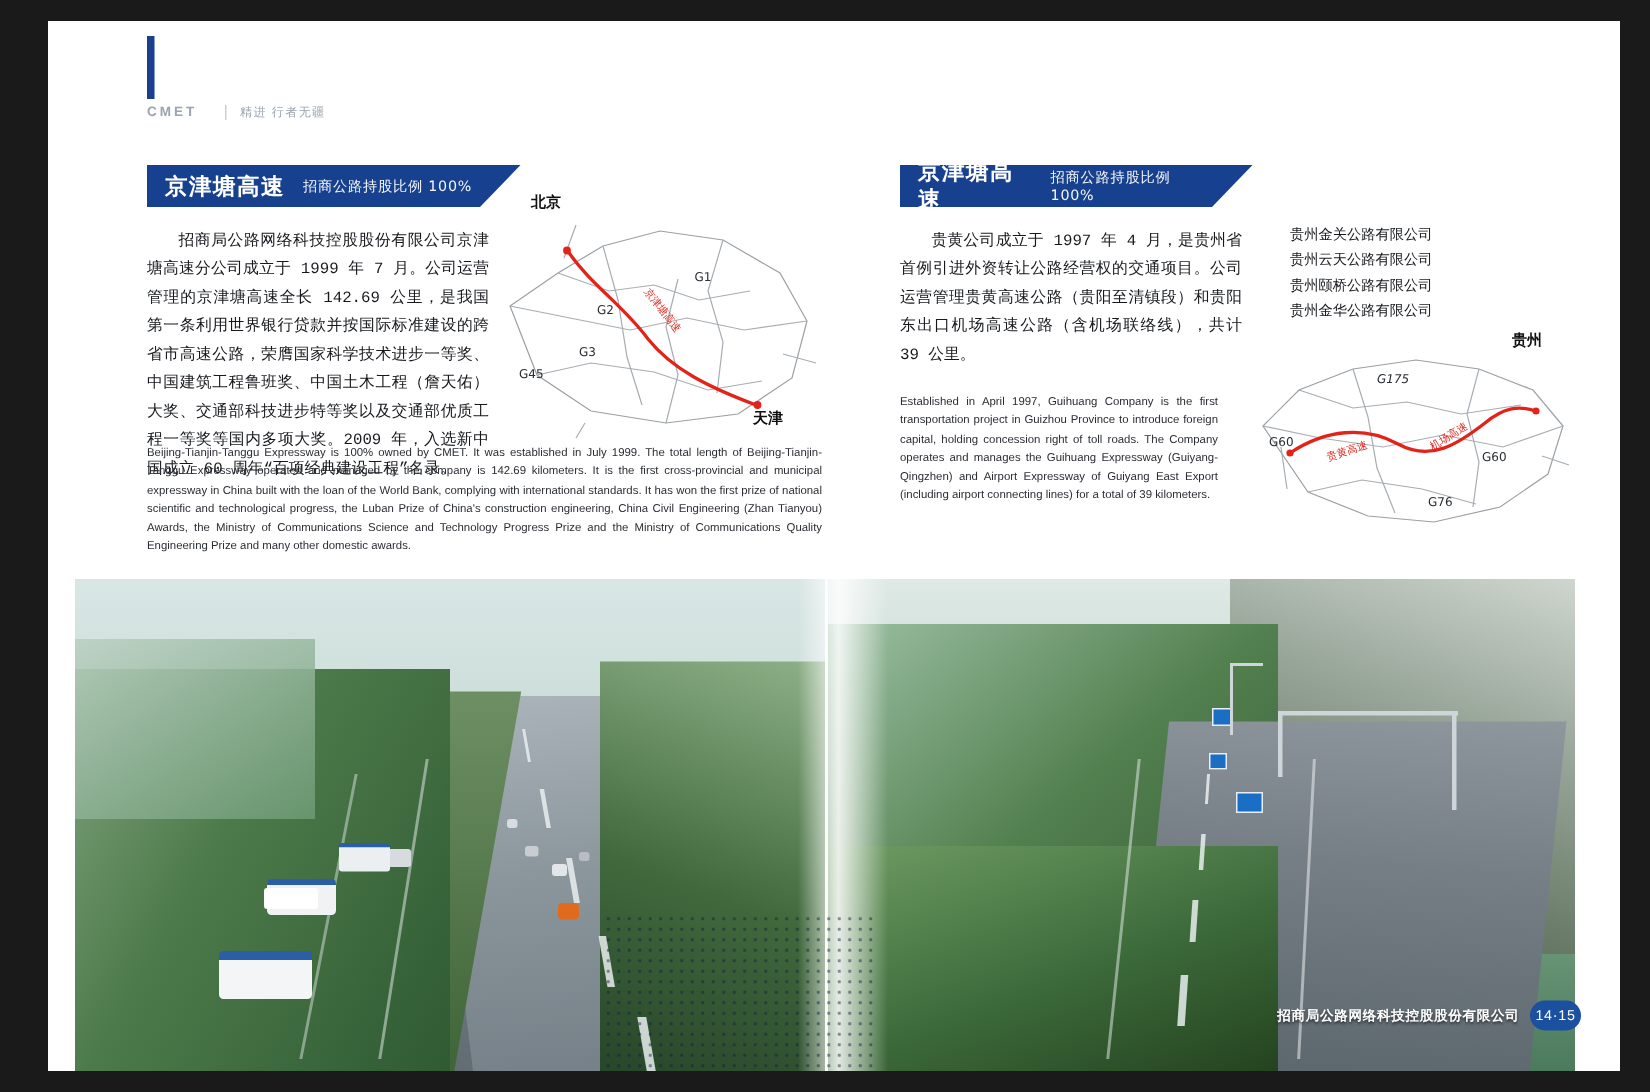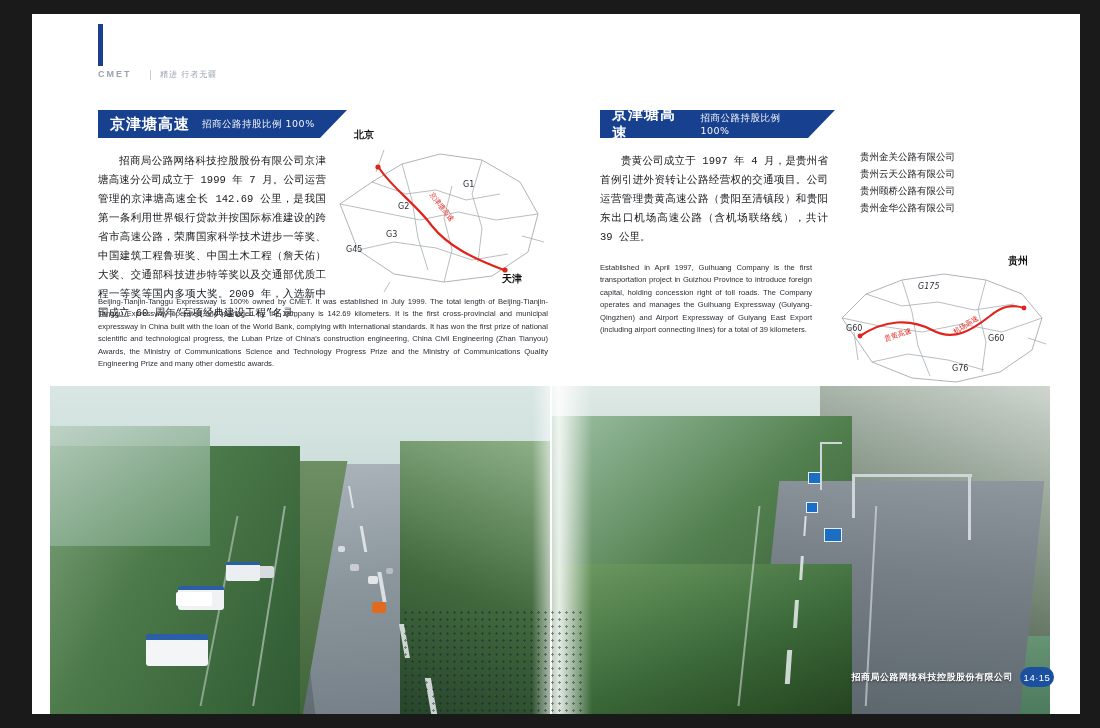--- a/index.html
+++ b/index.html
@@ -229,21 +229,21 @@
 
   <div class="en-para" style="left:568px;top:248px;width:212px;">Established in April 1997, Guihuang Company is the first transportation project in Guizhou Province to introduce foreign capital, holding concession right of toll roads. The Company operates and manages the Guihuang Expressway (Guiyang-Qingzhen) and Airport Expressway of Guiyang East Export (including airport connecting lines) for a total of 39 kilometers.</div>
 
   <div class="sub-list" style="left:828px;top:134px;width:190px;">
     <div>贵州金关公路有限公司</div>
     <div>贵州云天公路有限公司</div>
     <div>贵州颐桥公路有限公司</div>
     <div>贵州金华公路有限公司</div>
   </div>
 
-  <div class="map" style="left:800px;top:212px;width:218px;height:130px;margin-top:34px;">
+  <div class="map" style="left:800px;top:212px;width:218px;height:130px;">
     <svg width="218" height="130" viewBox="0 0 218 130">
       <path d="M10 58 L34 34 L70 20 L112 14 L154 20 L190 34 L210 58 L200 90 L168 112 L124 122 L80 118 L40 102 Z" fill="none" stroke="#9aa0a6" stroke-width="0.8"></path>
       <path d="M34 34 L70 46 L106 42 L142 50 L182 44" fill="none" stroke="#a7adb3" stroke-width="0.8"></path>
       <path d="M70 20 L80 52 L86 86 L98 116" fill="none" stroke="#a7adb3" stroke-width="0.8"></path>
       <path d="M10 58 L48 66 L90 72 L130 64 L170 72 L210 58" fill="none" stroke="#a7adb3" stroke-width="0.8"></path>
       <path d="M154 20 L146 50 L154 82 L150 112" fill="none" stroke="#a7adb3" stroke-width="0.8"></path>
       <path d="M40 102 L76 94 L116 100 L152 110" fill="none" stroke="#a7adb3" stroke-width="0.8"></path>
       <path d="M22 72 L26 100 M196 78 L214 84" fill="none" stroke="#a7adb3" stroke-width="0.8"></path>
       <path d="M28 76 C 52 60, 78 58, 100 70 C 122 82, 140 70, 158 56 C 170 46, 180 44, 192 48" fill="none" stroke="#e2231a" stroke-width="2.2" stroke-linecap="round"></path>
       <circle cx="28" cy="76" r="2.4" fill="#e2231a"></circle>

